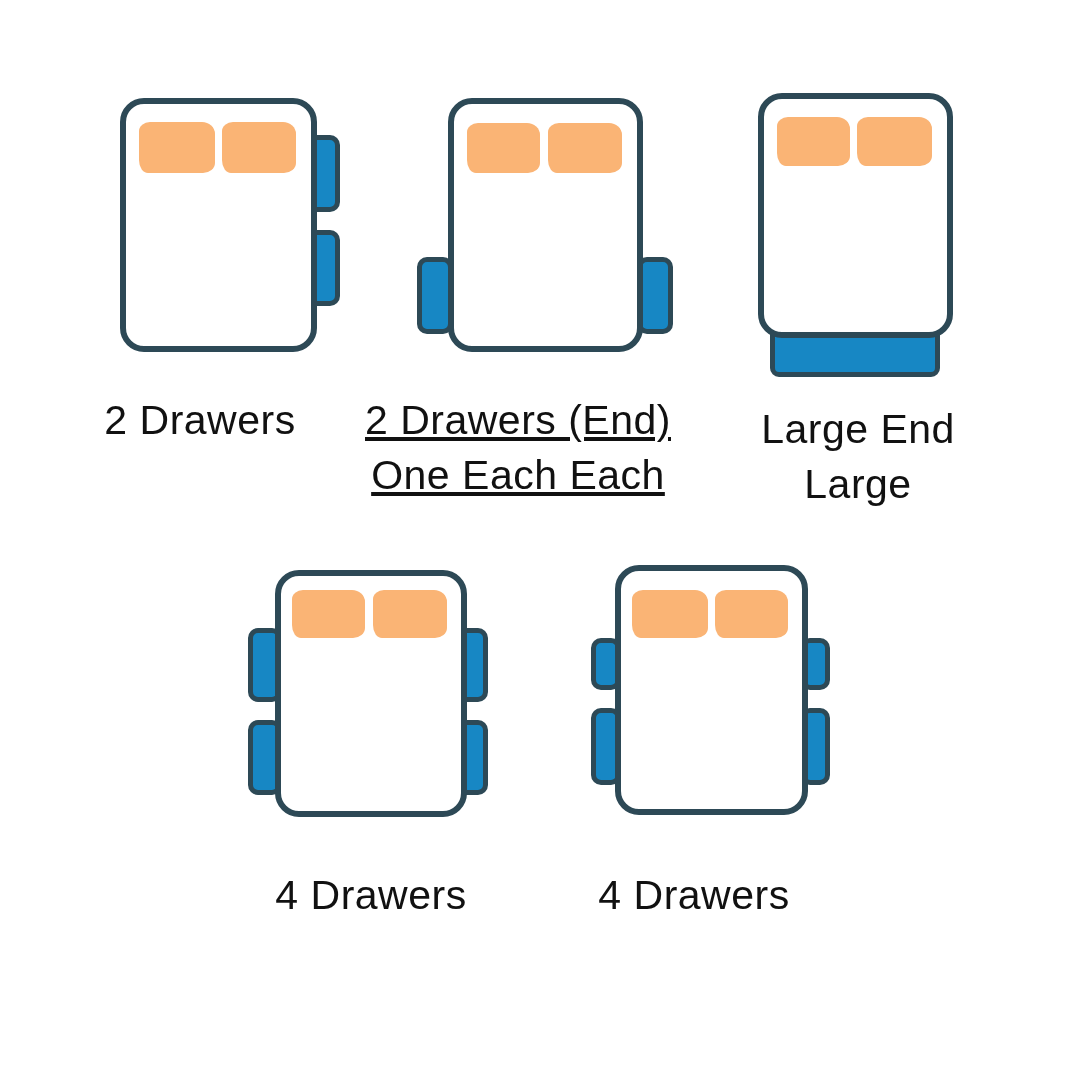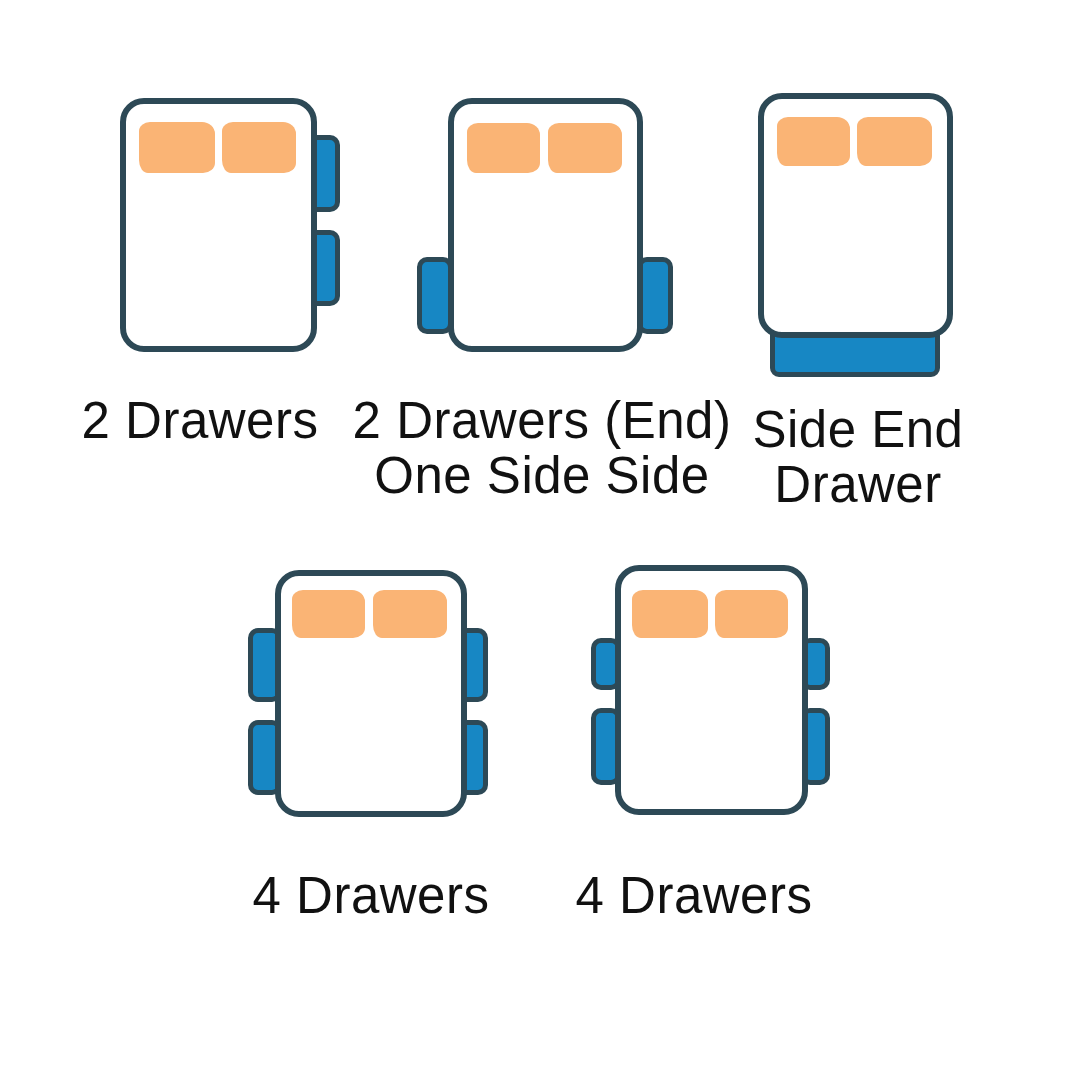--- a/index.html
+++ b/index.html
@@ -37,21 +37,21 @@
     background: var(--drawer);
     border: 5px solid var(--outline);
     border-radius: 10px;
     z-index: 1;
   }
   .fig-label {
     position: absolute;
     transform: translateX(-50%);
     text-align: center;
     color: var(--text);
-    font-size: 51px;
+    font-size: 41px;
     line-height: 55px;
     font-weight: 500;
     letter-spacing: 0.5px;
     white-space: nowrap;
     z-index: 4;
   }
 </style>
 </head>
 <body>
 
@@ -67,34 +67,34 @@
       <div>2 Drawers</div>
     </div>
   </div>
 
   <div>
     <div class="drawer" style="left:417px; top:257px; width:36px; height:77px;"></div>
     <div class="drawer" style="left:637px; top:257px; width:36px; height:77px;"></div>
     <div class="bed-body" style="left:448px; top:98px; width:195px; height:254px;"></div>
     <div class="pillow" style="left:467px; top:123px; width:73px; height:50px;"></div>
     <div class="pillow" style="left:548px; top:123px; width:74px; height:50px;"></div>
-    <div class="fig-label" style="left:542px; top:393px;">
+    <div class="fig-label" style="left:518px; top:393px;text-decoration:underline;">
       <div>2 Drawers (End)</div>
-      <div>One Side Side</div>
+      <div>One Each Each</div>
     </div>
   </div>
 
   <div>
     <div class="drawer" style="left:770px; top:318px; width:170px; height:59px; border-radius:9px;"></div>
     <div class="bed-body" style="left:758px; top:93px; width:195px; height:245px;"></div>
     <div class="pillow" style="left:777px; top:117px; width:73px; height:49px;"></div>
     <div class="pillow" style="left:857px; top:117px; width:75px; height:49px;"></div>
     <div class="fig-label" style="left:858px; top:402px;">
-      <div>Side End</div>
-      <div>Drawer</div>
+      <div>Large End</div>
+      <div>Large</div>
     </div>
   </div>
 
   <div>
     <div class="drawer" style="left:248px; top:628px; width:34px; height:74px;"></div>
     <div class="drawer" style="left:248px; top:720px; width:34px; height:75px;"></div>
     <div class="drawer" style="left:456px; top:628px; width:32px; height:74px;"></div>
     <div class="drawer" style="left:456px; top:720px; width:32px; height:75px;"></div>
     <div class="bed-body" style="left:275px; top:570px; width:192px; height:247px;"></div>
     <div class="pillow" style="left:292px; top:590px; width:73px; height:48px;"></div>

